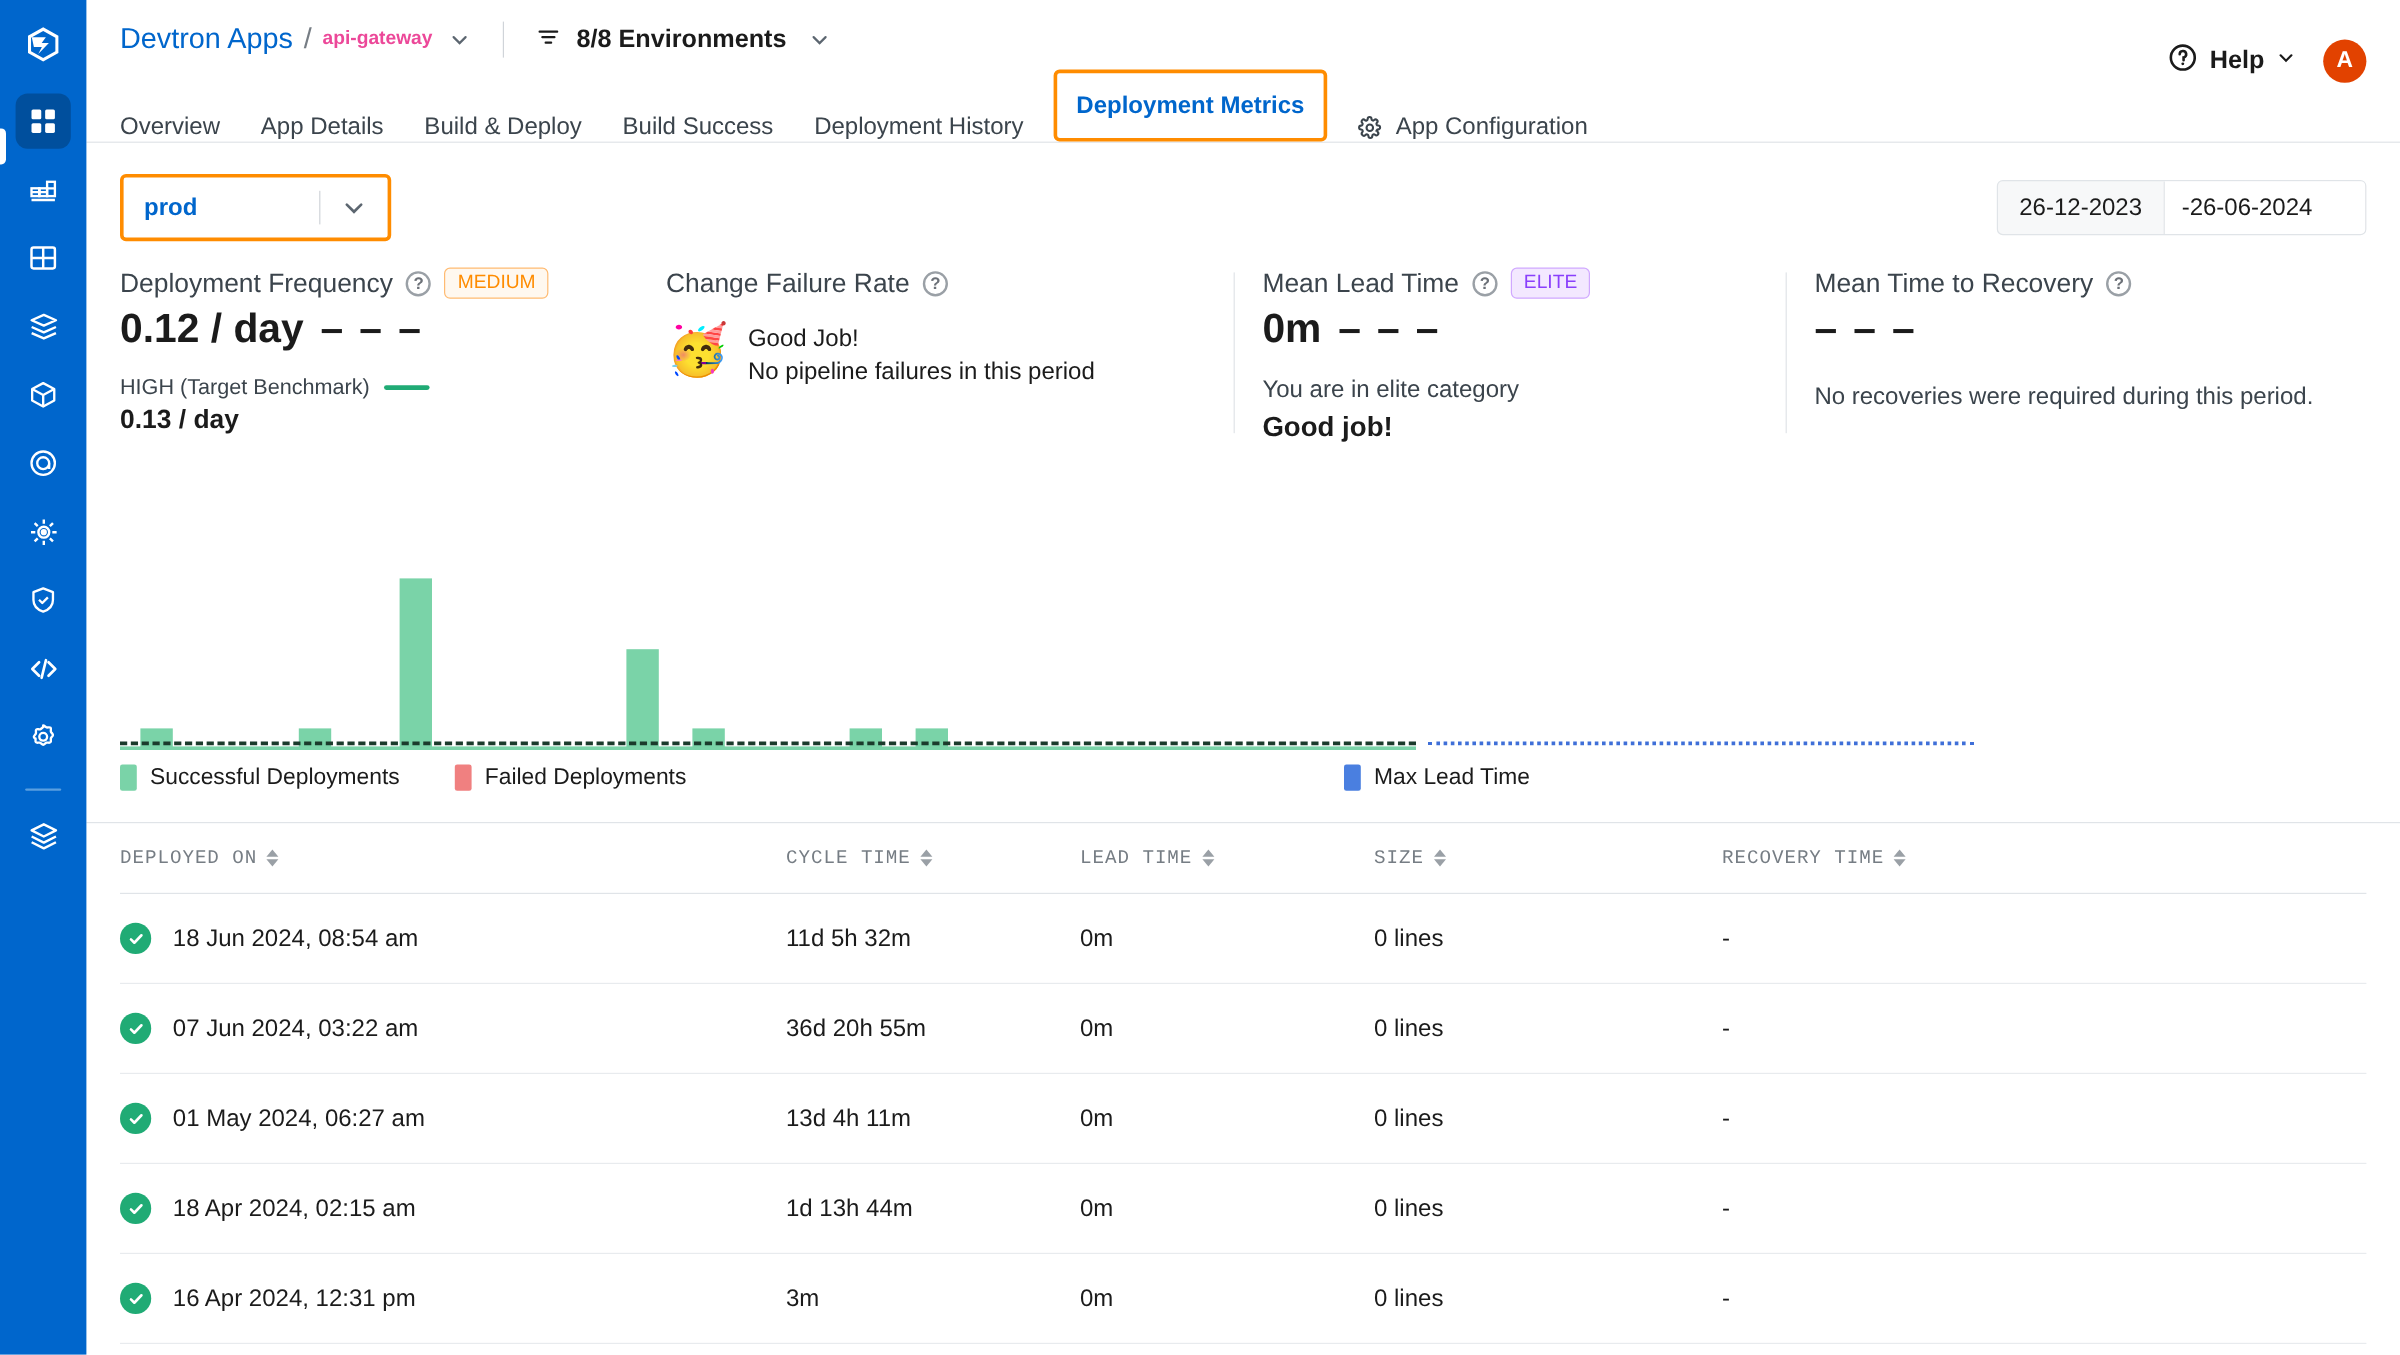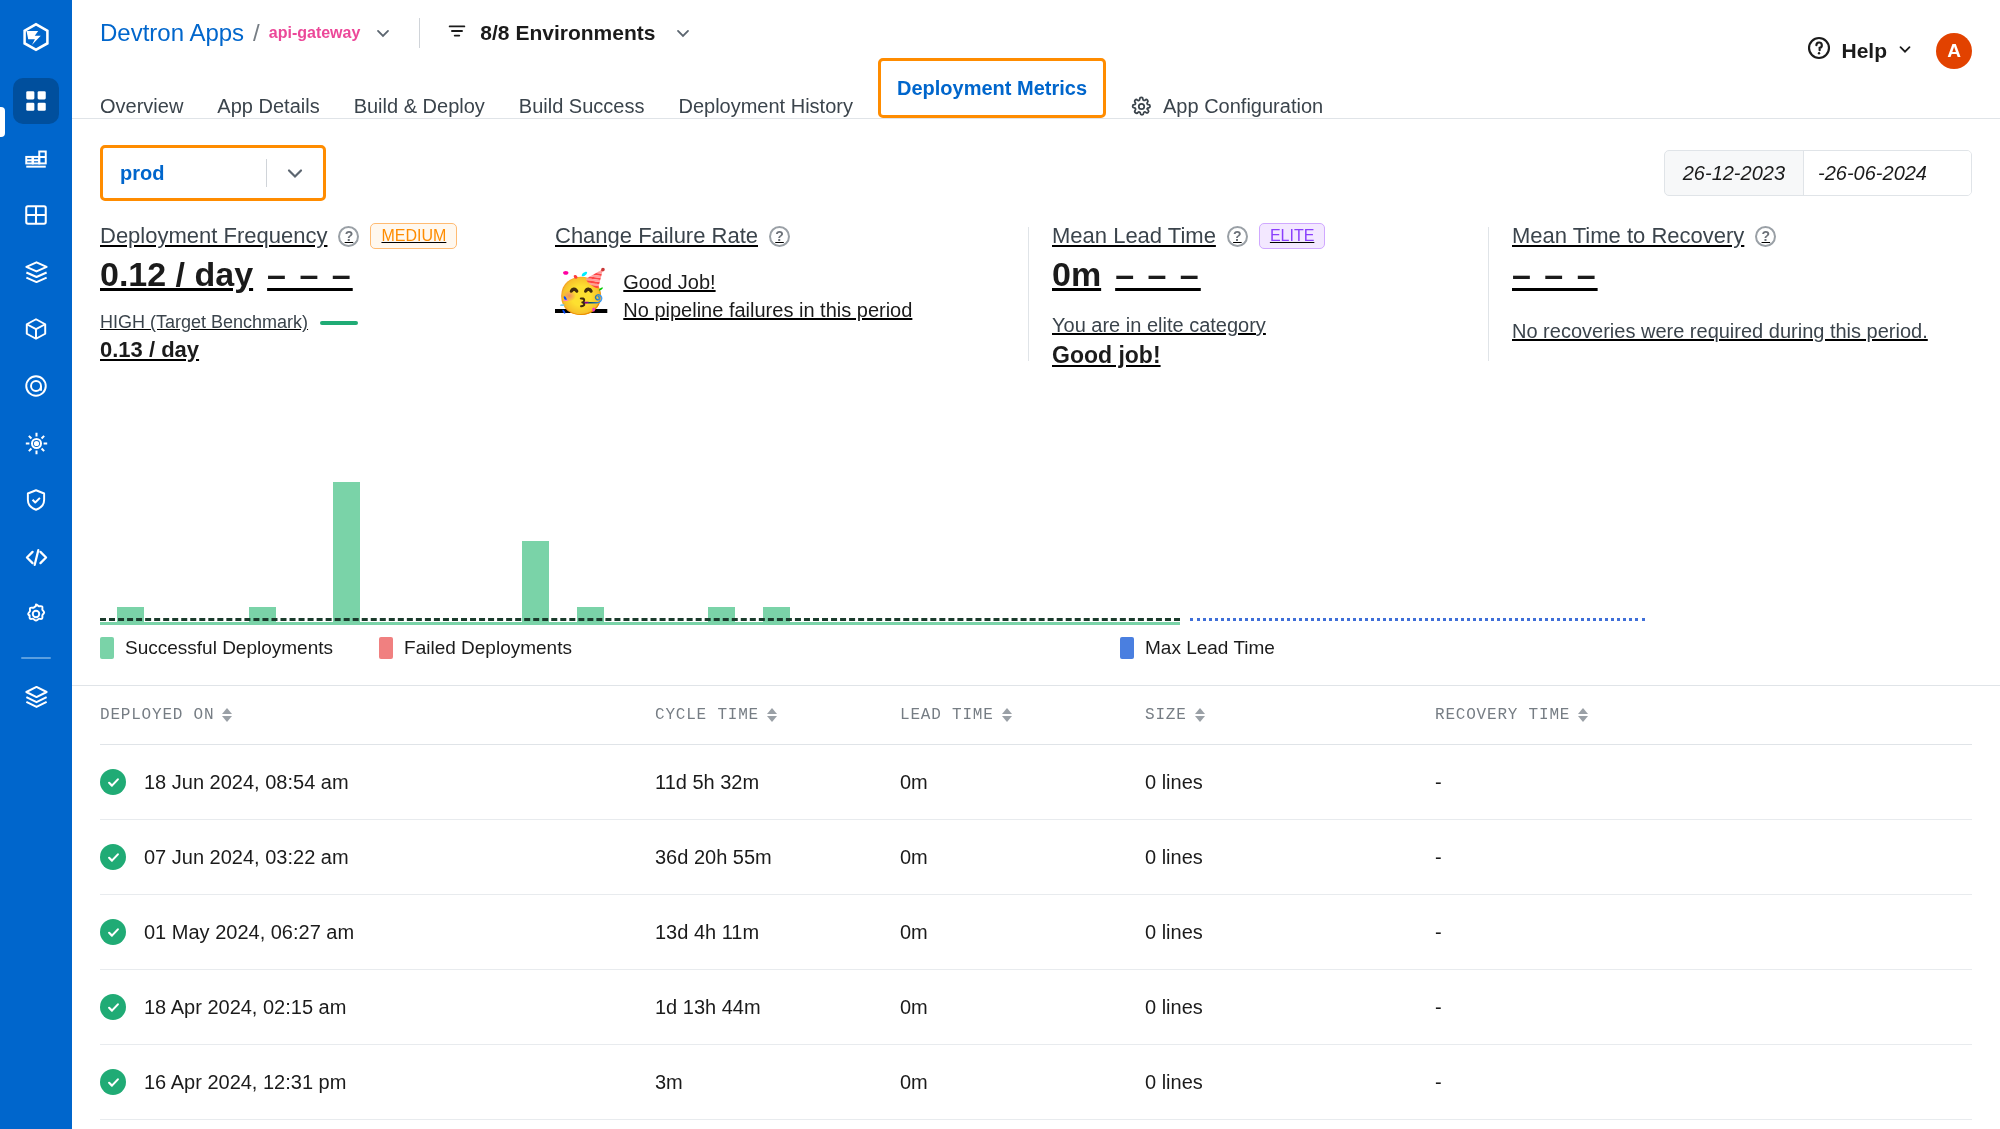--- a/index.html
+++ b/index.html
@@ -75,26 +75,26 @@
     width: 226px; height: 56px; border: 3px solid #ff8c00; border-radius: 5px;
     background:#fff; display:flex; align-items:center; padding: 0 0 0 17px;
   }
   .env-select .val { color:#0066cc; font-size:20px; font-weight:bold; flex:1; }
   .env-select .divider { width:1px; height:28px; background:#d0d4d9; }
   .env-select .caret { width: 56px; display:flex; align-items:center; justify-content:center; color:#5c6670; }
   .date-range {
     margin-left:auto; display:flex; align-items:center; height: 46px;
     border:1px solid #e0e4e8; border-radius:5px; background:#f7f8f9; overflow:hidden;
   }
-  .date-range .d { font-size:20px; color:#1b1b1b; padding: 0 18px; display:flex; align-items:center; height:100%;font-style:italic; }
+  .date-range .d { font-size:20px; color:#1b1b1b; padding: 0 18px; display:flex; align-items:center; height:100%; }
   .date-range .d.second { border-left:1px solid #e0e4e8; background:#fff; padding-left:14px; padding-right: 44px;}
 
   
   .cards { display:flex; padding: 22px 28px 0 28px; }
-  .card { padding-right: 24px; position: relative; text-decoration: underline; }
+  .card { padding-right: 24px; position: relative; }
   .card.c1 { width: 455px; }
   .card.c2 { width: 473px; }
   .card.c3 { width: 460px; padding-left: 24px; }
   .card.c4 { flex:1; padding-left: 24px; }
   .card.bordered::before {
     content:""; position:absolute; left:0; top:4px; bottom:8px; width:1px; background:#e0e4e8;
   }
   .card-title-row { display:flex; align-items:center; gap: 11px; margin-bottom: 6px; }
   .card-title { font-size: 22px; color:#3b444c; }
   .qmark {

